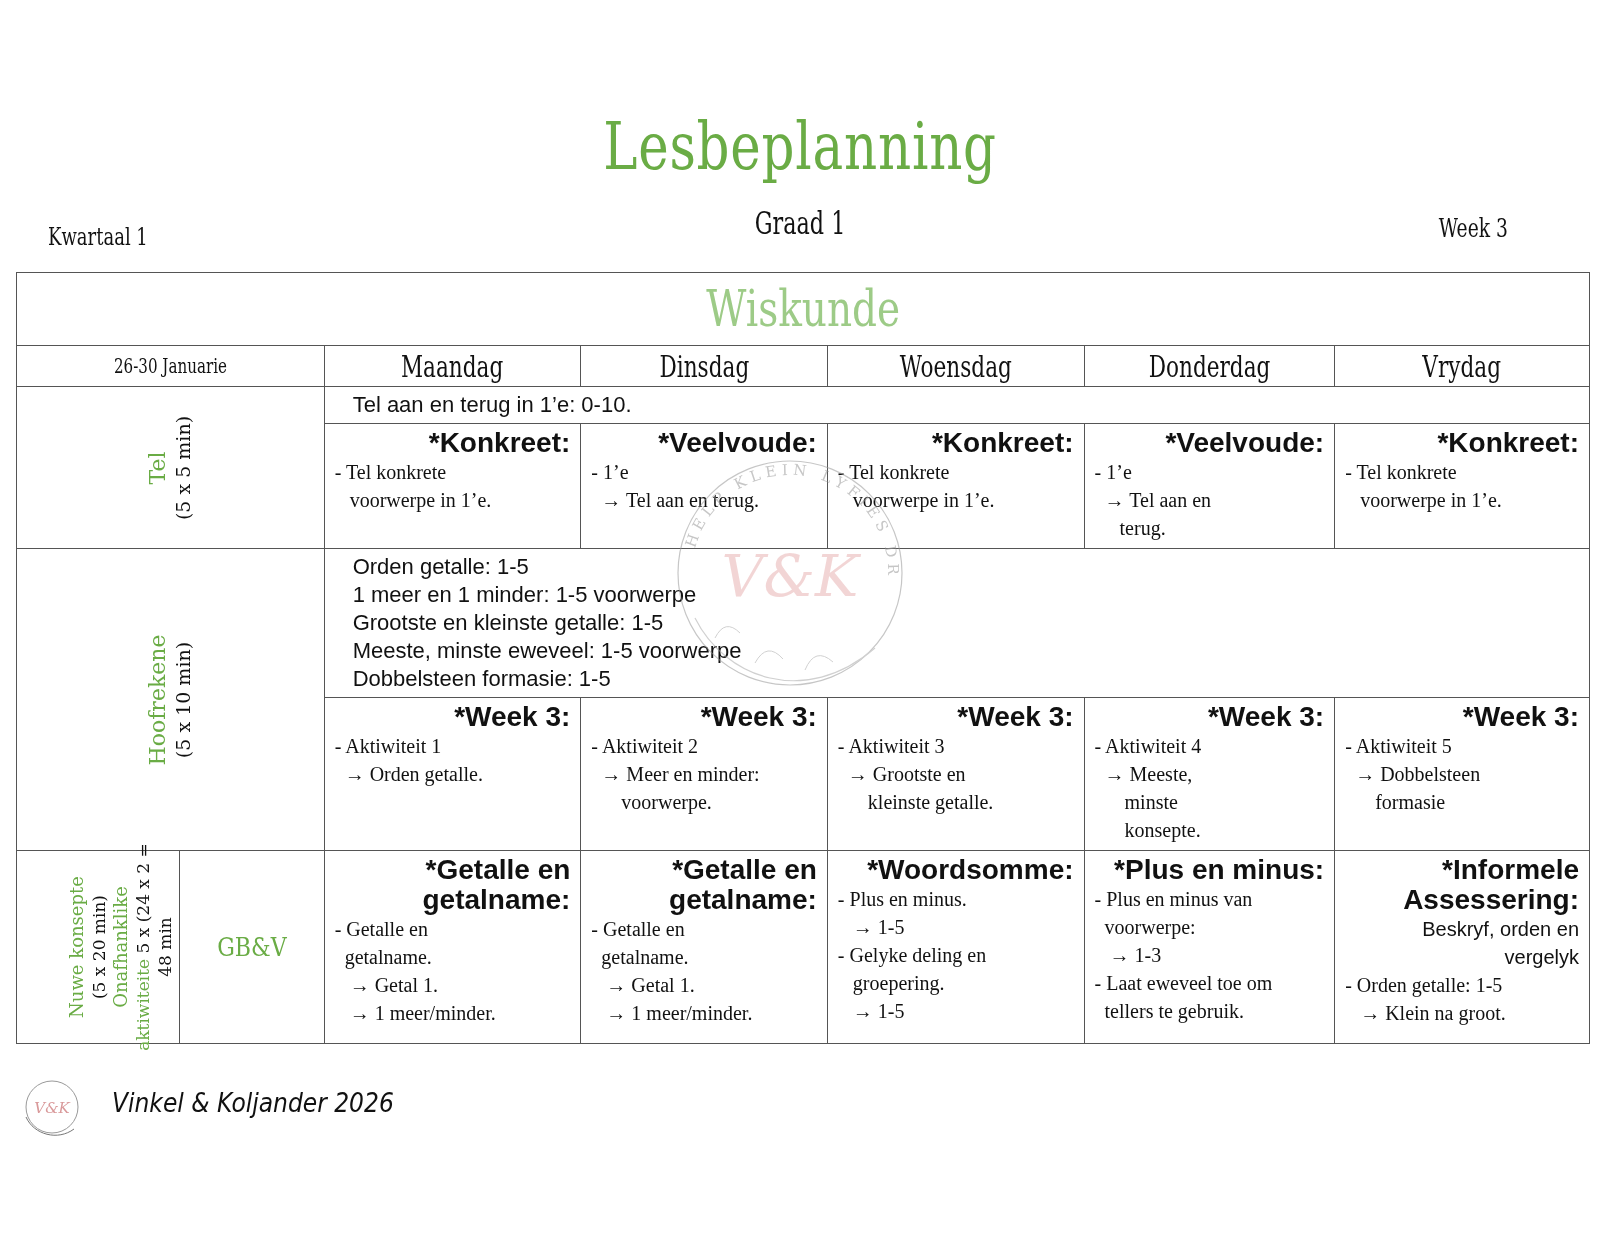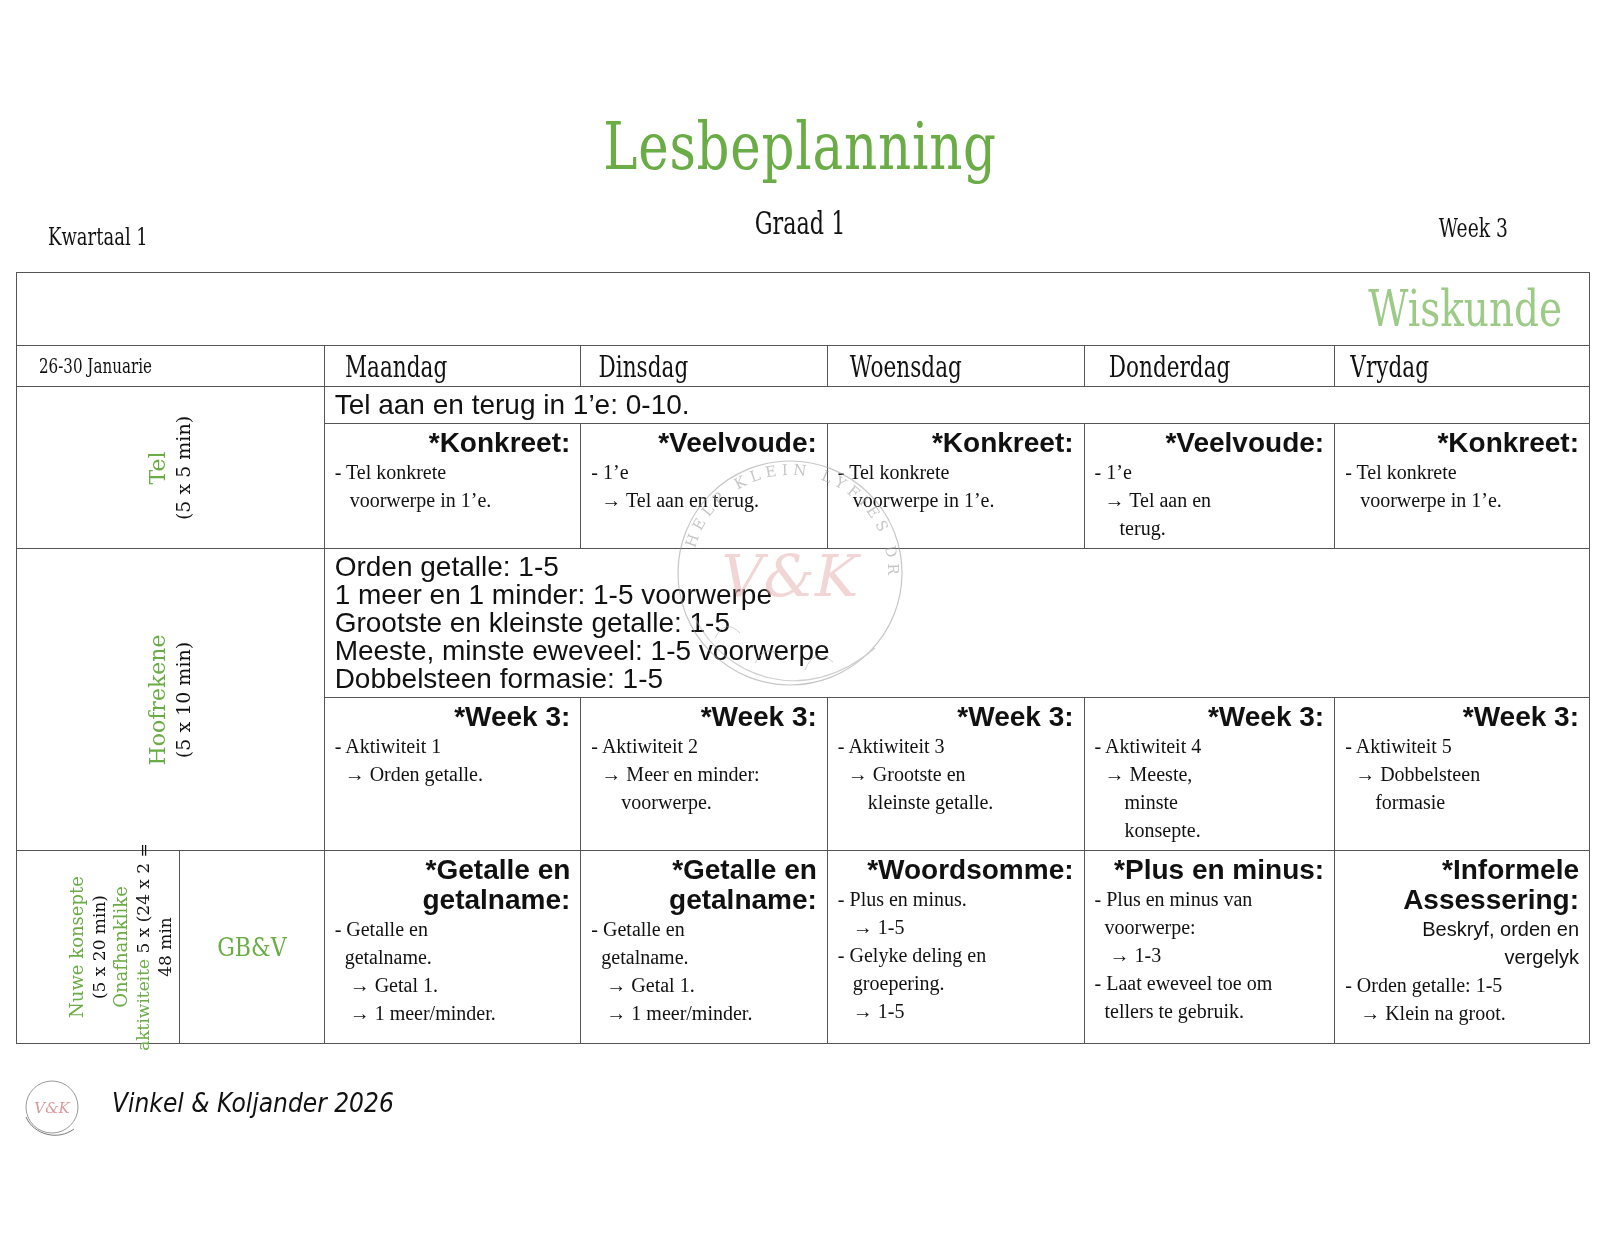--- a/index.html
+++ b/index.html
@@ -7,33 +7,33 @@
 
   .title { position: absolute; left: 0; right: 0; top: 108px; text-align: center; font-family: "DejaVu Serif", serif; font-size: 66px; color: #6aac45; letter-spacing: 1px; transform: scaleX(0.78); transform-origin: center; }
   .hdr { position: absolute; font-family: "DejaVu Serif", serif; color: #111; transform: scaleX(0.72); }
   .hdr-left { left: 48px; top: 222px; font-size: 25px; transform-origin: left; }
   .hdr-center { left: 0; right: 0; top: 205px; text-align: center; font-size: 31px; transform-origin: center; }
   .hdr-right { right: 92px; top: 213px; font-size: 26px; transform-origin: right; }
 
   table.plan { position: absolute; left: 16px; top: 272px; width: 1574px; border-collapse: collapse; table-layout: fixed; }
   table.plan td { border: 1.5px solid #555; vertical-align: top; padding: 0; }
 
-  .subject { height: 72px; text-align: right; vertical-align: middle !important; }
+  .subject { height: 72px; text-align: center; vertical-align: middle !important; }
   .subject span { display: inline-block; font-family: "DejaVu Serif", serif; font-size: 50px; color: #9dcb87; transform: scaleX(0.78); }
 
-  .dayhdr { height: 40px; text-align: left; vertical-align: middle !important; }
+  .dayhdr { height: 40px; text-align: center; vertical-align: middle !important; }
   .dayhdr span { display: inline-block; font-family: "DejaVu Serif", serif; font-size: 30px; transform: scaleX(0.72); }
   .datehdr span { font-size: 21px; }
 
   .rowlabel { vertical-align: middle !important; text-align: center; position: relative; }
   .vert { display: inline-block; transform: rotate(-90deg); white-space: nowrap; text-align: center; }
   .vert .g { color: #6aac45; font-family: "DejaVu Serif", serif; font-size: 22px; display: block; line-height: 26px; }
   .vert .b { color: #111; font-family: "DejaVu Serif", serif; font-size: 19px; display: block; line-height: 24px; }
 
-  .span-line { padding: 4px 10px !important; font-size: 28px; line-height: 28px; }
+  .span-line { padding: 4px 28px !important; font-size: 22px; line-height: 28px; }
   .cell { padding: 4px 10px 6px 10px !important; font-size: 20px; line-height: 28px; }
   .cell .head { text-align: right; font-weight: bold; font-size: 28px; line-height: 30px; }
   .cell .sub { text-align: right; font-weight: normal; font-size: 20px; line-height: 28px; }
   .cell .line { white-space: pre; font-family: Liberation Serif, serif; }
 
   .gbv { vertical-align: middle !important; text-align: center; }
   .gbv span { font-family: "DejaVu Serif", serif; color: #6aac45; font-size: 26px; display: inline-block; transform: scaleX(0.85); }
 
   .watermark { position: absolute; left: 665px; top: 448px; width: 250px; height: 250px; pointer-events: none; opacity: 0.55; }
 

